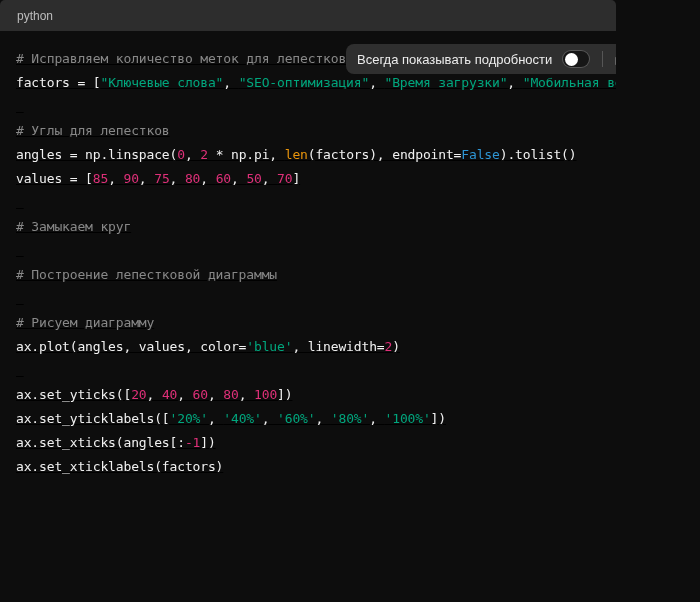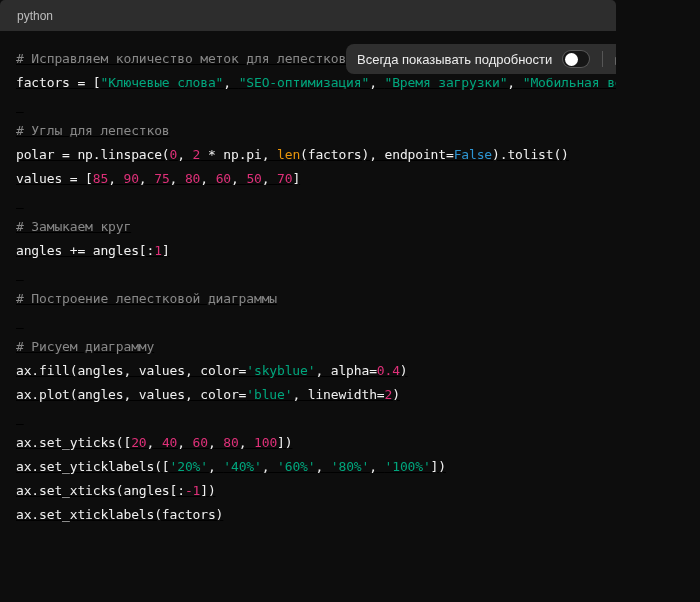--- a/index.html
+++ b/index.html
@@ -72,30 +72,28 @@
   <div class="code-header">
     <span class="lang-label">python</span>
   </div>
 
   <div class="code-area">
     <div id="code-content">
         <div class="code-line"><span class="tok-comment"># Исправляем количество меток для лепестков</span></div>
         <div class="code-line"><span class="tok-plain">factors = [</span><span class="tok-string">"Ключевые слова"</span><span class="tok-plain">, </span><span class="tok-string">"SEO-оптимизация"</span><span class="tok-plain">, </span><span class="tok-string">"Время загрузки"</span><span class="tok-plain">, </span><span class="tok-string">"Мобильная версия"</span><span class="tok-plain">, </span><span class="tok-string">"От</span></div>
         <div class="code-line">&nbsp;</div>
         <div class="code-line"><span class="tok-comment"># Углы для лепестков</span></div>
-        <div class="code-line"><span class="tok-plain">polar = np.linspace(</span><span class="tok-number">0</span><span class="tok-plain">, </span><span class="tok-number">2</span><span class="tok-plain"> * np.pi, </span><span class="tok-builtin">len</span><span class="tok-plain">(factors), endpoint=</span><span class="tok-keyword">False</span><span class="tok-plain">).tolist()</span></div>
+        <div class="code-line"><span class="tok-plain">angles = np.linspace(</span><span class="tok-number">0</span><span class="tok-plain">, </span><span class="tok-number">2</span><span class="tok-plain"> * np.pi, </span><span class="tok-builtin">len</span><span class="tok-plain">(factors), endpoint=</span><span class="tok-keyword">False</span><span class="tok-plain">).tolist()</span></div>
         <div class="code-line"><span class="tok-plain">values = [</span><span class="tok-number">85</span><span class="tok-plain">, </span><span class="tok-number">90</span><span class="tok-plain">, </span><span class="tok-number">75</span><span class="tok-plain">, </span><span class="tok-number">80</span><span class="tok-plain">, </span><span class="tok-number">60</span><span class="tok-plain">, </span><span class="tok-number">50</span><span class="tok-plain">, </span><span class="tok-number">70</span><span class="tok-plain">]</span></div>
         <div class="code-line">&nbsp;</div>
         <div class="code-line"><span class="tok-comment"># Замыкаем круг</span></div>
-        <div class="code-line"><span class="tok-plain">angles += angles[:</span><span class="tok-number">1</span><span class="tok-plain">]</span></div>
         <div class="code-line">&nbsp;</div>
         <div class="code-line"><span class="tok-comment"># Построение лепестковой диаграммы</span></div>
         <div class="code-line">&nbsp;</div>
         <div class="code-line"><span class="tok-comment"># Рисуем диаграмму</span></div>
-        <div class="code-line"><span class="tok-plain">ax.fill(angles, values, color=</span><span class="tok-string">'skyblue'</span><span class="tok-plain">, alpha=</span><span class="tok-number">0.4</span><span class="tok-plain">)</span></div>
         <div class="code-line"><span class="tok-plain">ax.plot(angles, values, color=</span><span class="tok-string">'blue'</span><span class="tok-plain">, linewidth=</span><span class="tok-number">2</span><span class="tok-plain">)</span></div>
         <div class="code-line">&nbsp;</div>
         <div class="code-line"><span class="tok-plain">ax.set_yticks([</span><span class="tok-number">20</span><span class="tok-plain">, </span><span class="tok-number">40</span><span class="tok-plain">, </span><span class="tok-number">60</span><span class="tok-plain">, </span><span class="tok-number">80</span><span class="tok-plain">, </span><span class="tok-number">100</span><span class="tok-plain">])</span></div>
         <div class="code-line"><span class="tok-plain">ax.set_yticklabels([</span><span class="tok-string">'20%'</span><span class="tok-plain">, </span><span class="tok-string">'40%'</span><span class="tok-plain">, </span><span class="tok-string">'60%'</span><span class="tok-plain">, </span><span class="tok-string">'80%'</span><span class="tok-plain">, </span><span class="tok-string">'100%'</span><span class="tok-plain">])</span></div>
         <div class="code-line"><span class="tok-plain">ax.set_xticks(angles[:</span><span class="tok-number">-1</span><span class="tok-plain">])</span></div>
         <div class="code-line"><span class="tok-plain">ax.set_xticklabels(factors)</span></div>
       </div>
 
     <div class="float-toolbar">
       <span class="toggle-label">Всегда показывать подробности</span>

